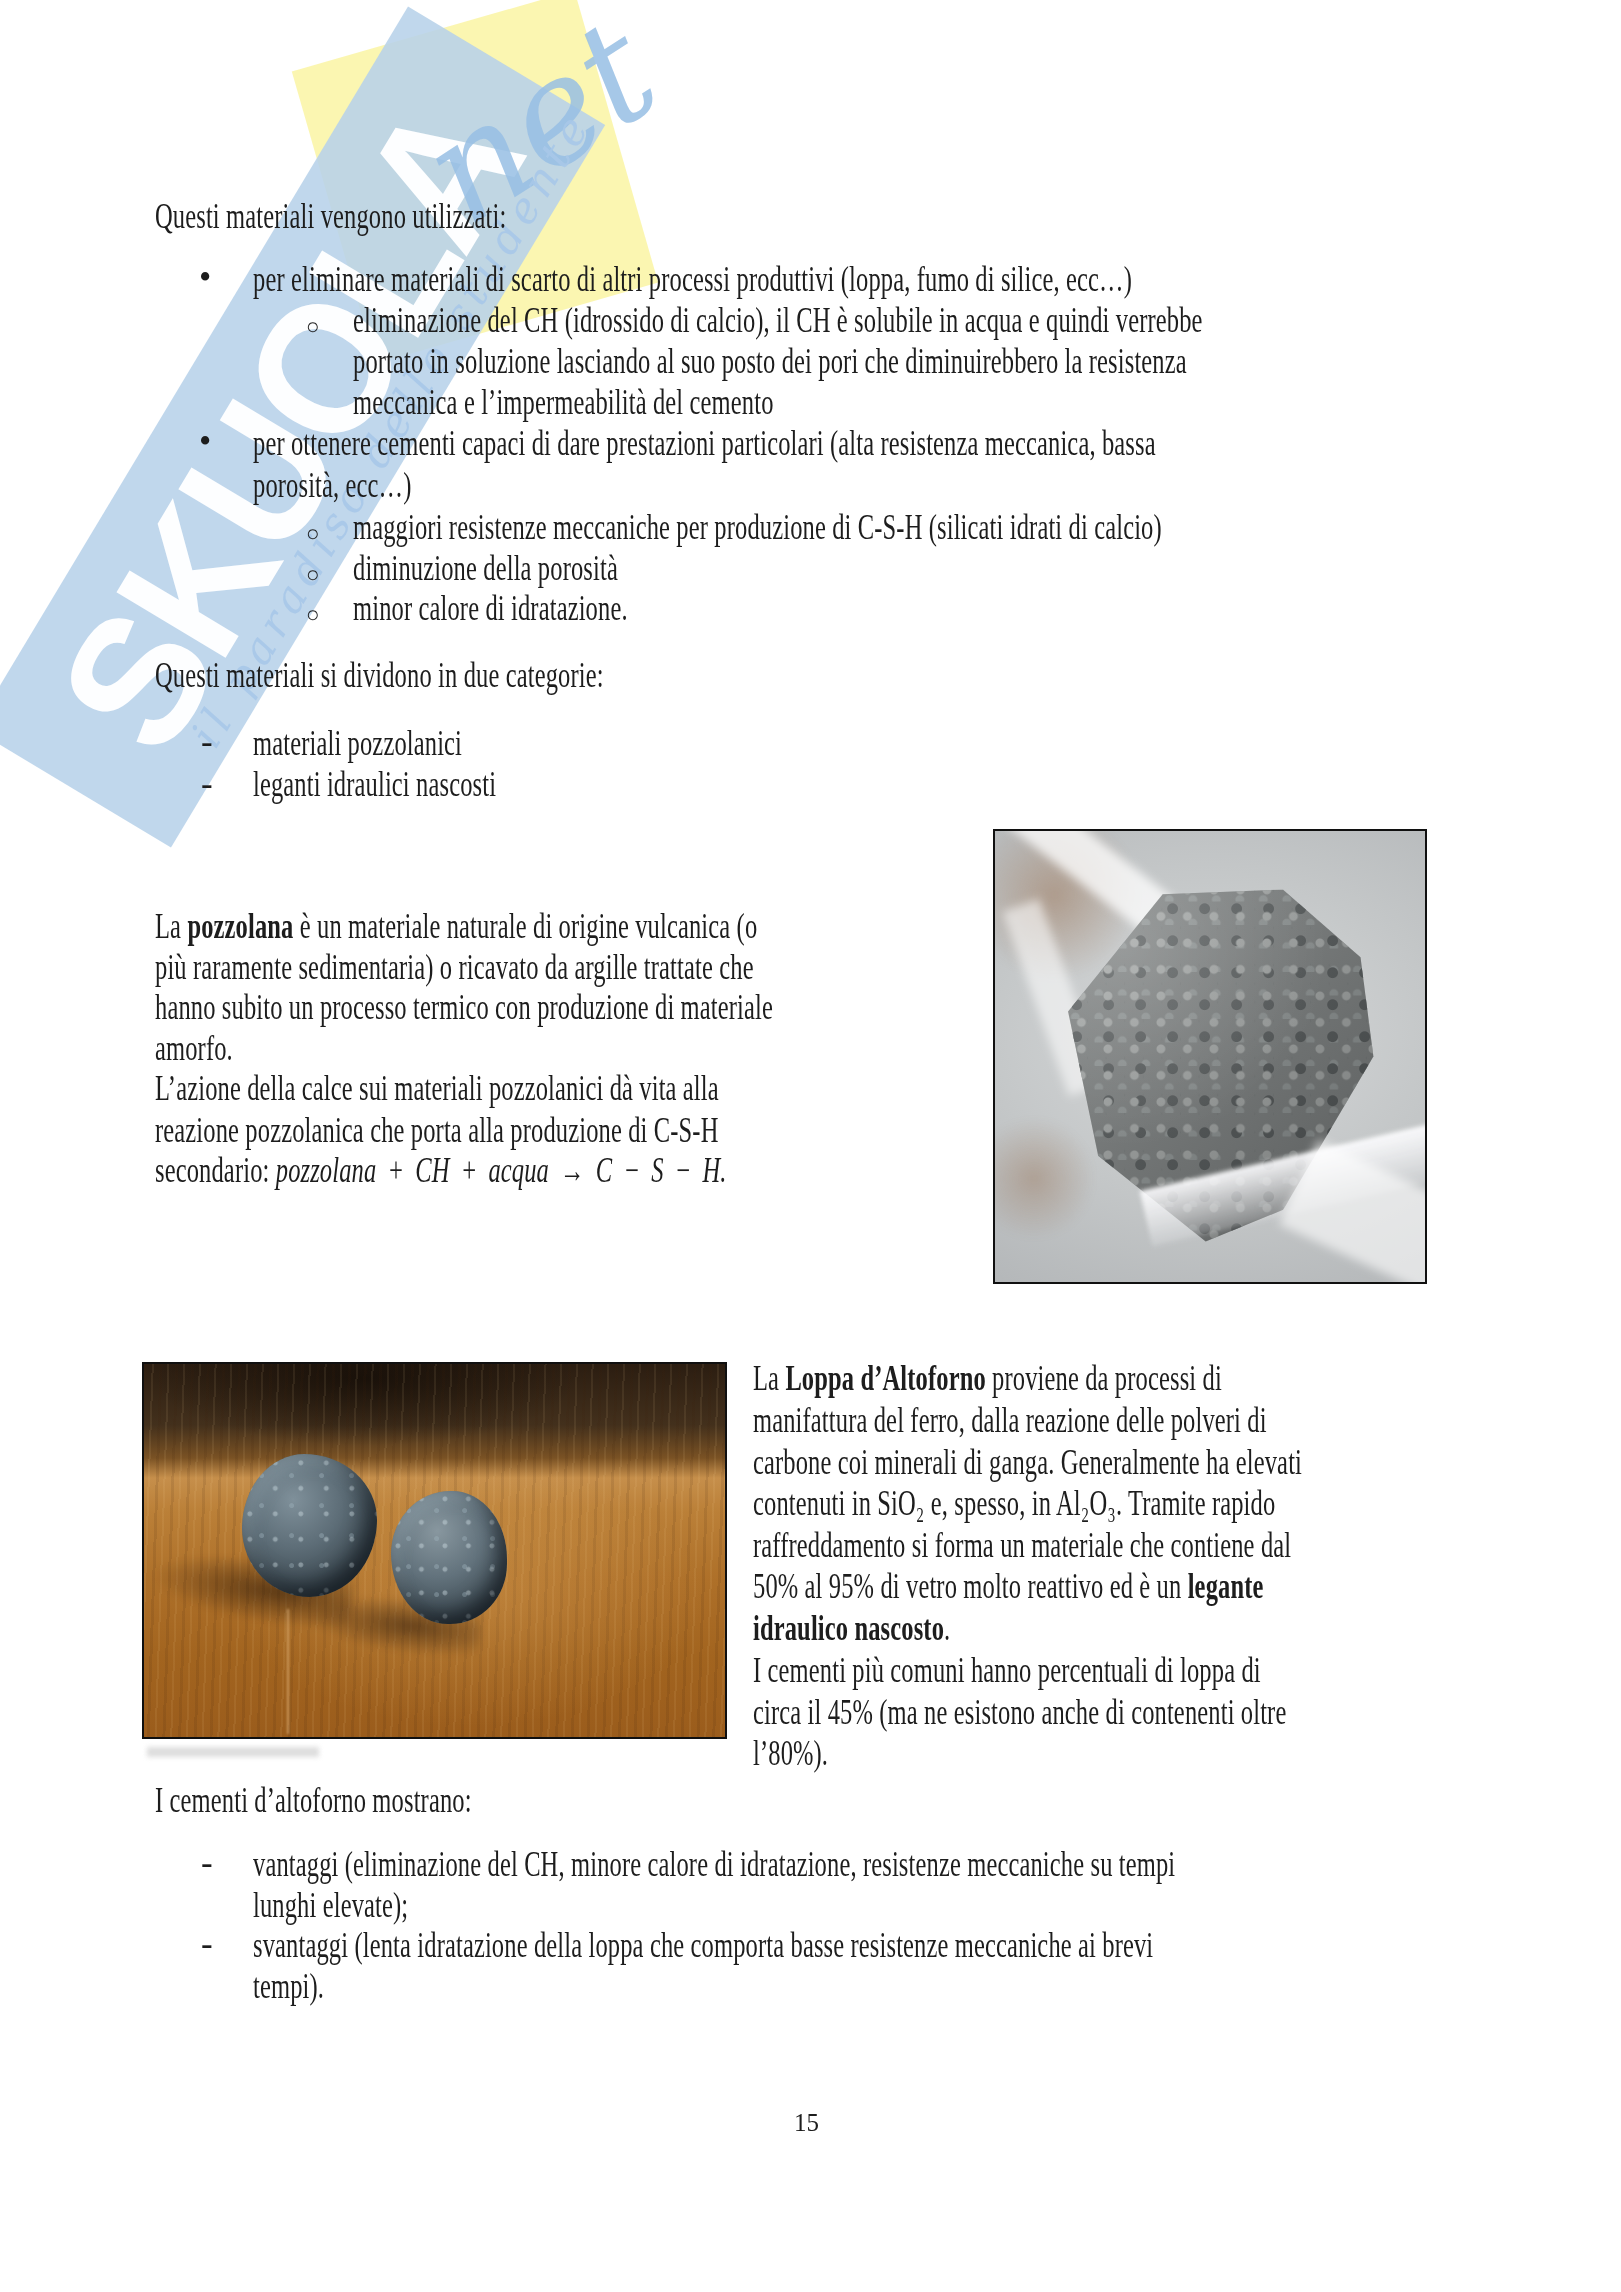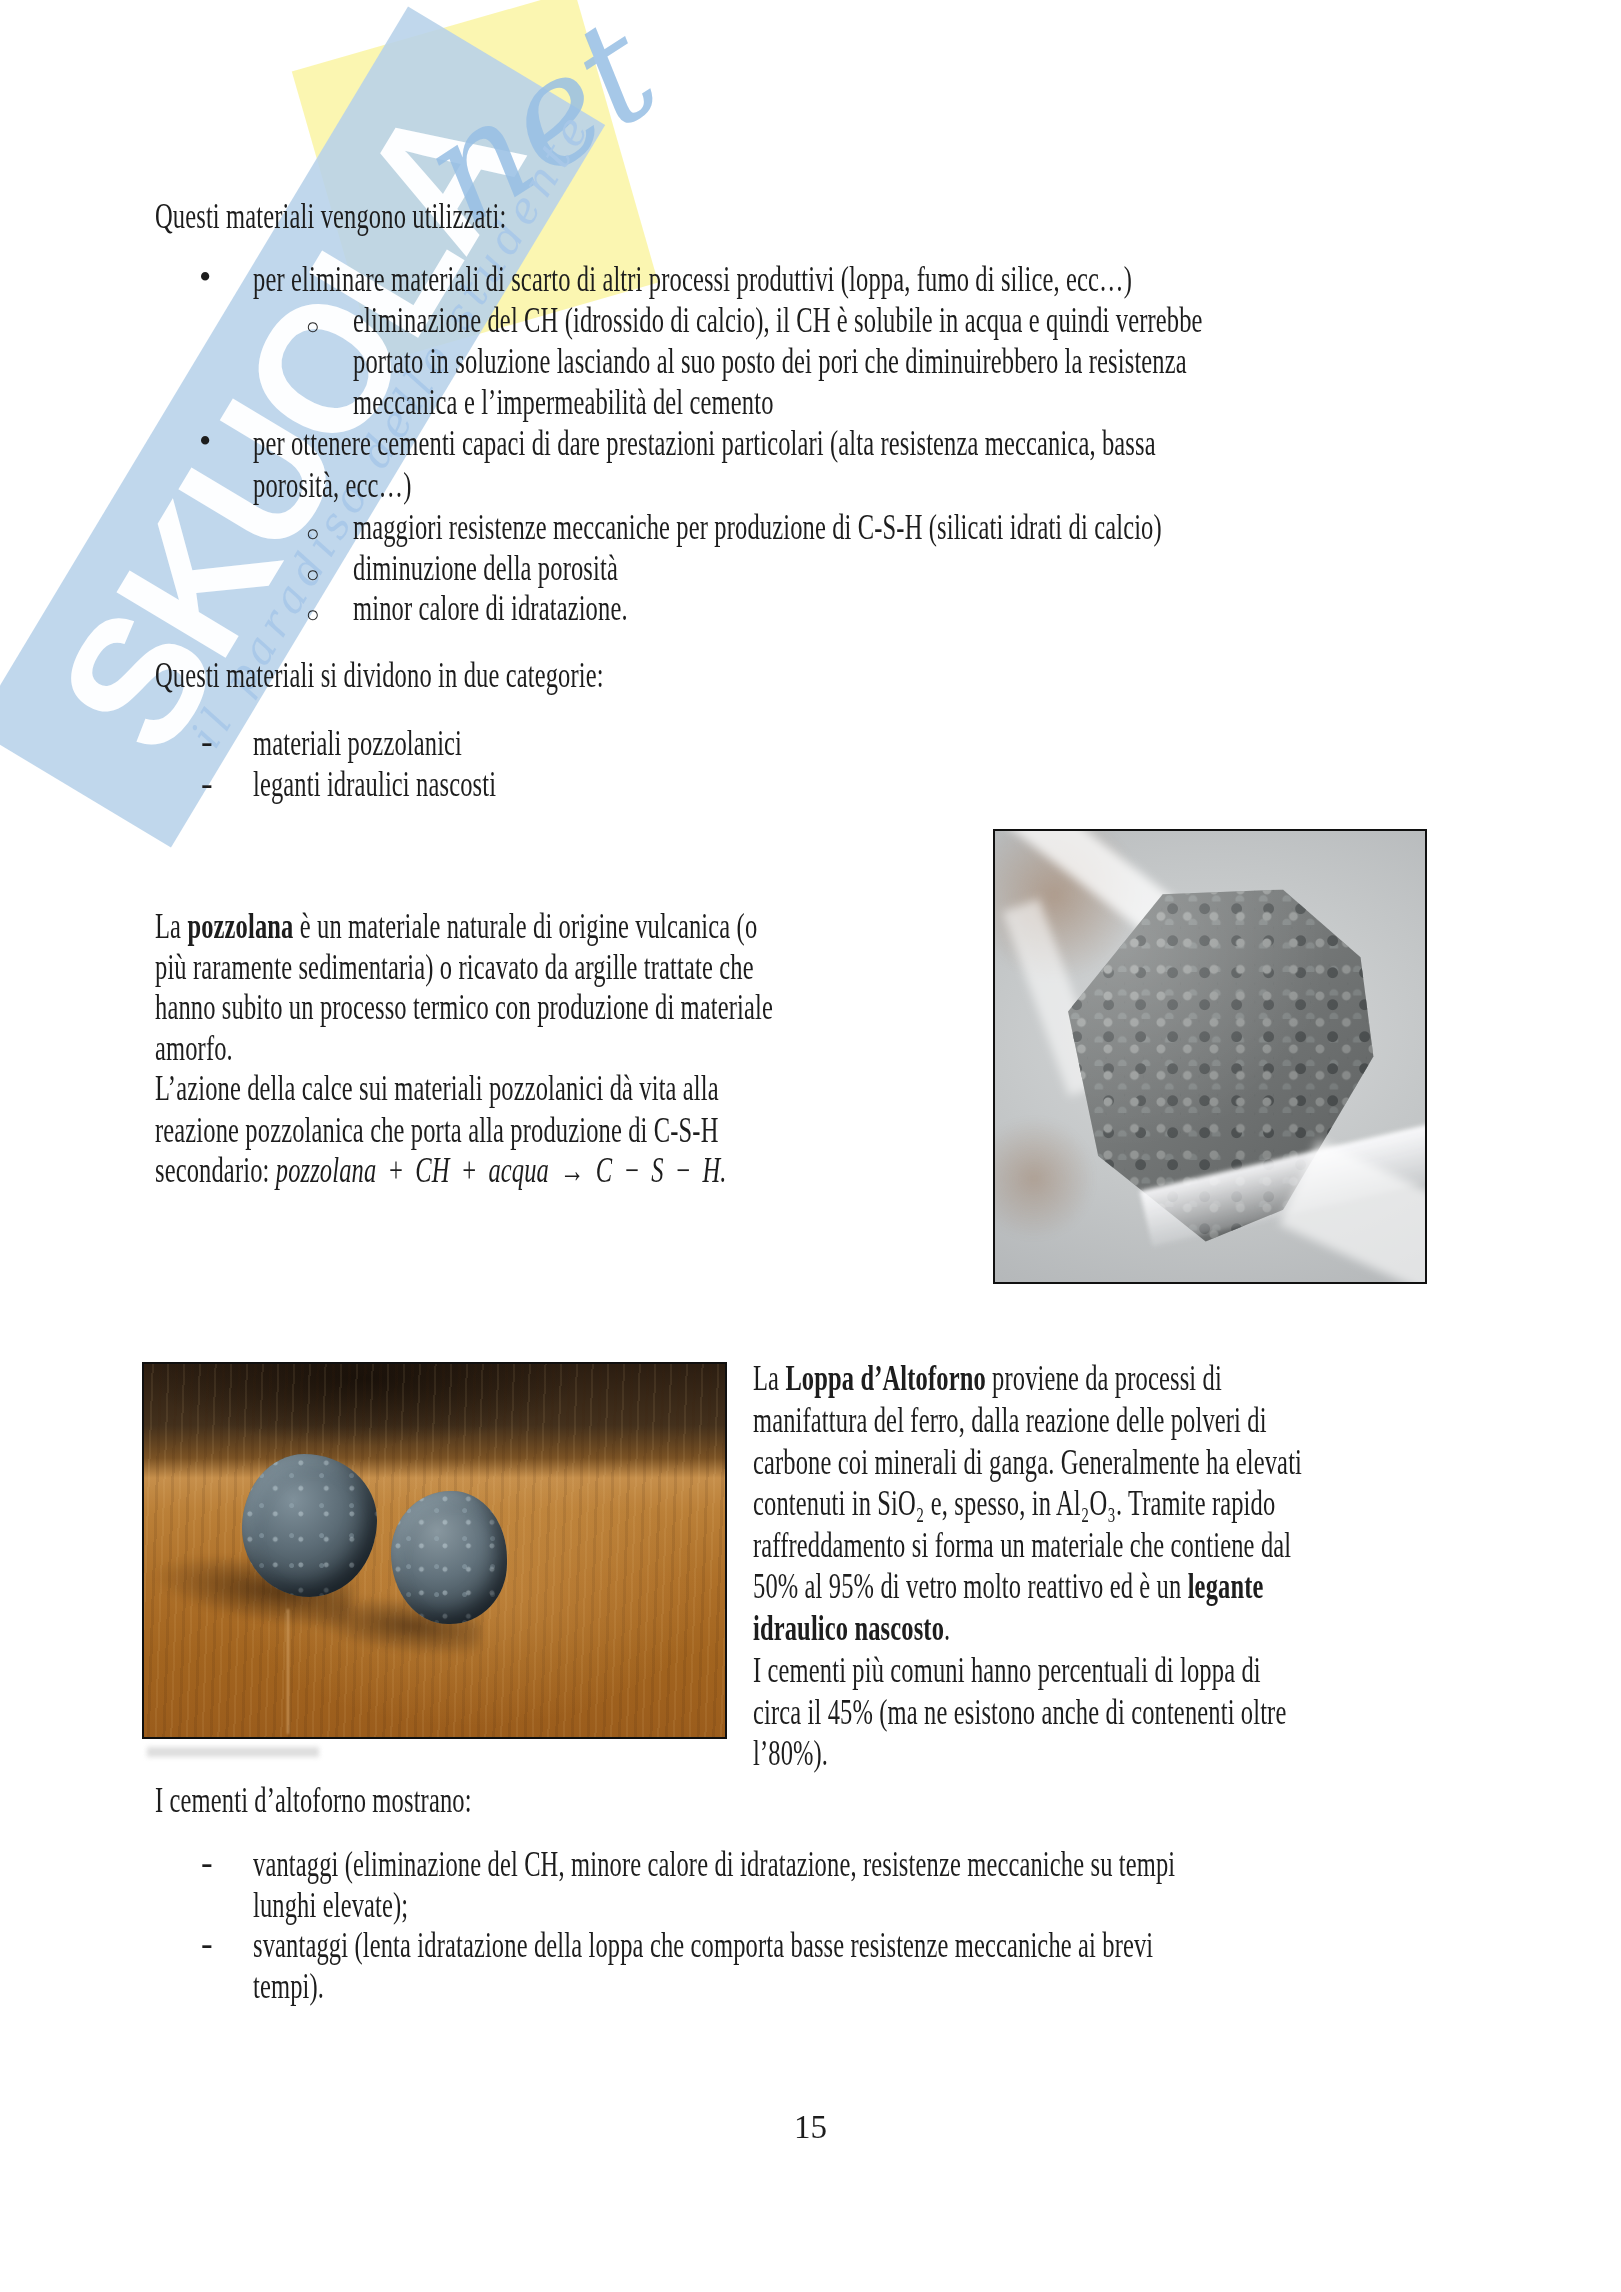--- a/index.html
+++ b/index.html
@@ -5,21 +5,21 @@
   html,body{margin:0;padding:0;background:#ffffff;}
   #page{position:relative;width:1621px;height:2293px;background:#ffffff;overflow:hidden;
         font-family:"Liberation Serif",serif;color:#1d1d1d;}
 
   
   .tl{position:absolute;white-space:nowrap;font-size:35px;line-height:39px;
       transform:scaleX(0.70);transform-origin:0 0;letter-spacing:0.2px;z-index:5;}
   .mk{position:absolute;font-size:35px;line-height:39px;z-index:5;}
   .mk.circle{font-size:22.5px;}
   .formula{font-style:italic;word-spacing:6.9px;}
-  .pgnum{position:absolute;font-size:33px;z-index:5;}
+  .pgnum{position:absolute;font-size:25px;z-index:5;}
 
   
   .wm-yellow{position:absolute;left:328px;top:24.5px;width:294px;height:304px;
              background:#fbf5ad;transform:rotate(-16deg);opacity:.95;z-index:1;}
   .wm-band{position:absolute;left:-132px;top:312px;width:843px;height:230px;
            background:rgba(183,209,233,.88);transform:rotate(-59deg);
            display:flex;align-items:center;justify-content:center;z-index:2;}
   .wm-brand{font-family:"Liberation Sans",sans-serif;font-weight:bold;font-size:176px;
             color:#fdfeff;letter-spacing:-5.9px;transform:scaleY(1.05);}
   .wm-net{position:absolute;left:420px;top:37px;font-family:"DejaVu Serif",serif;

